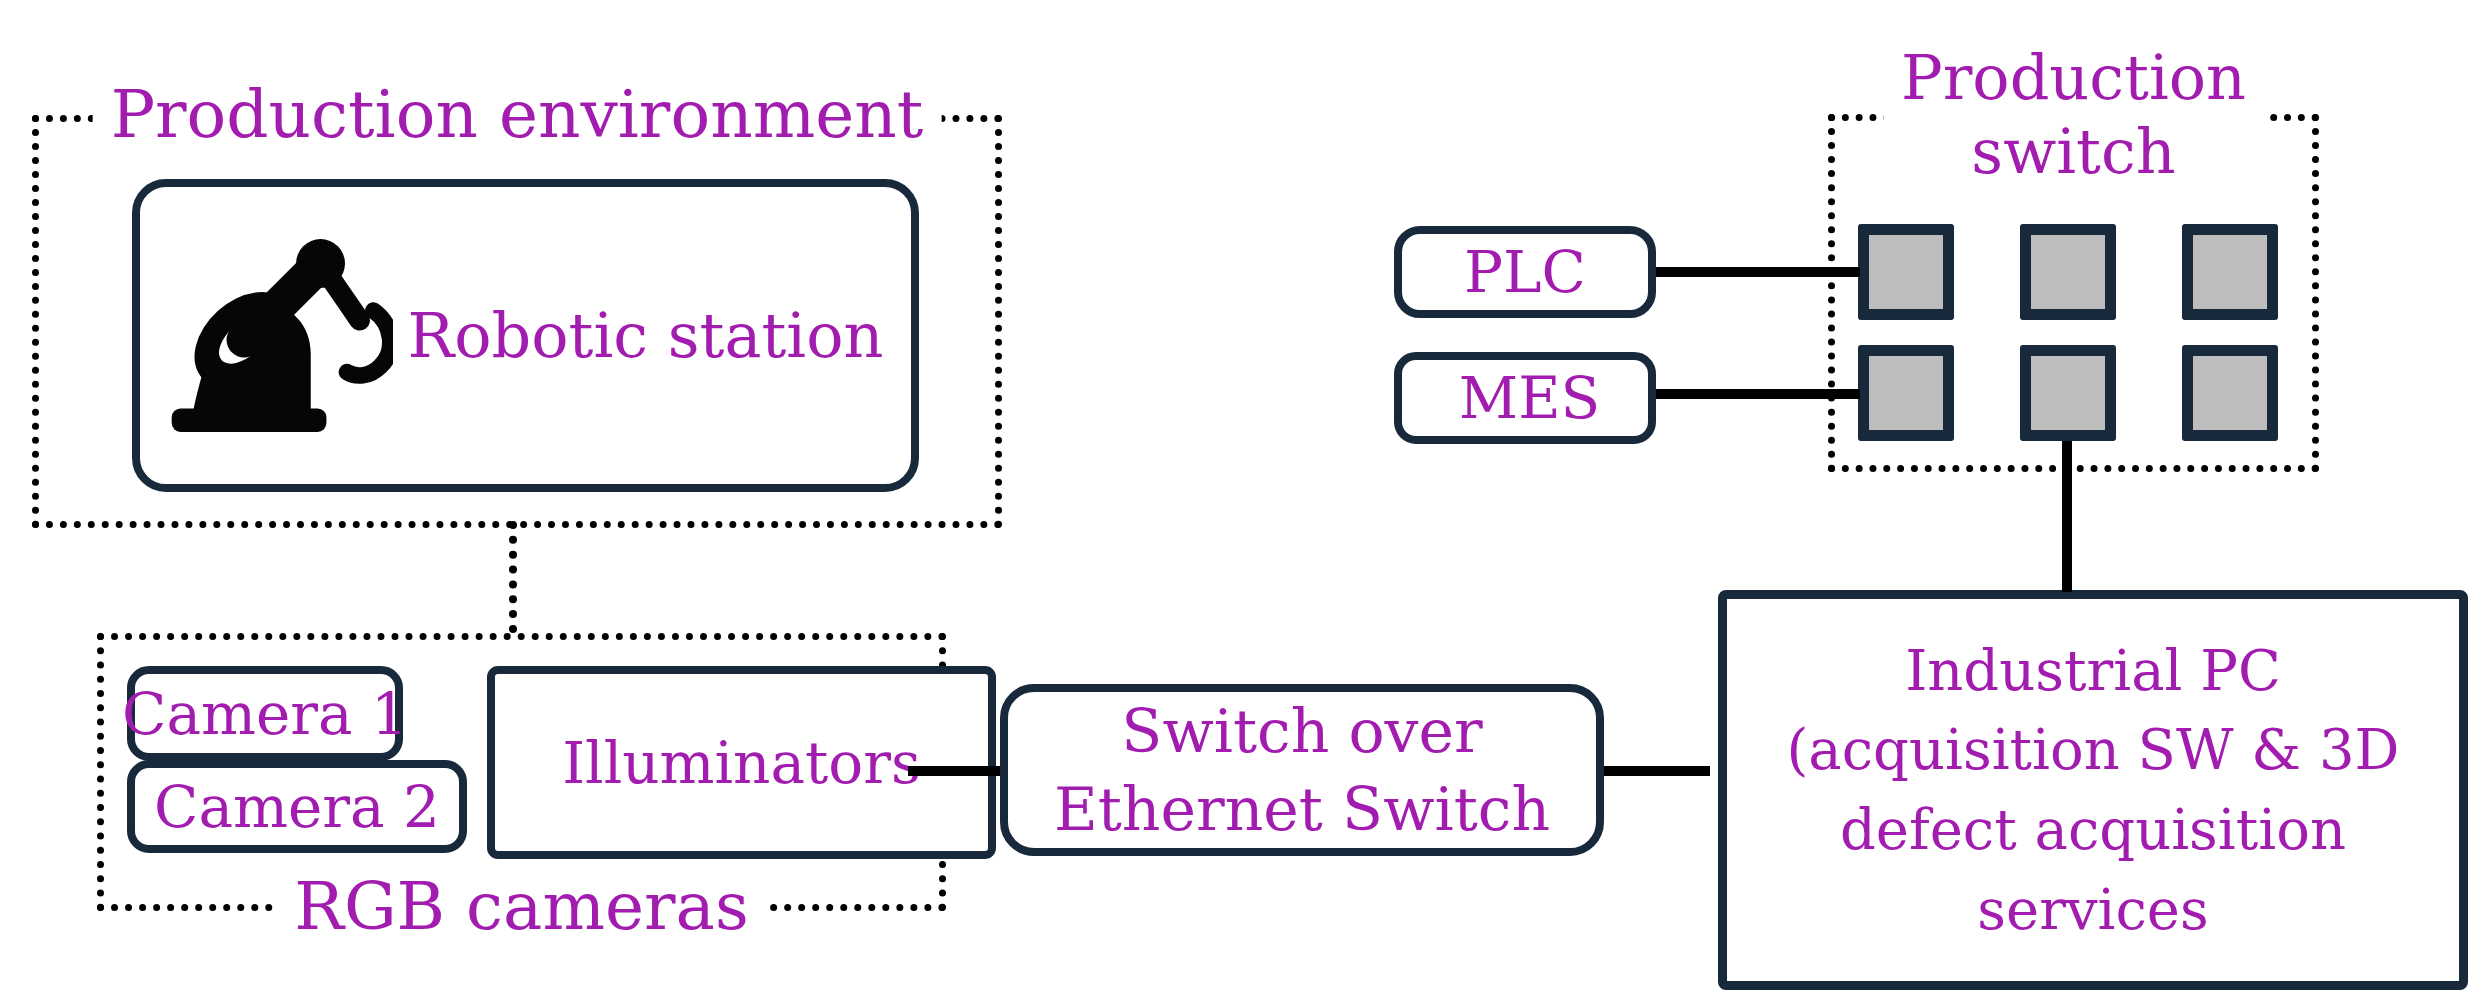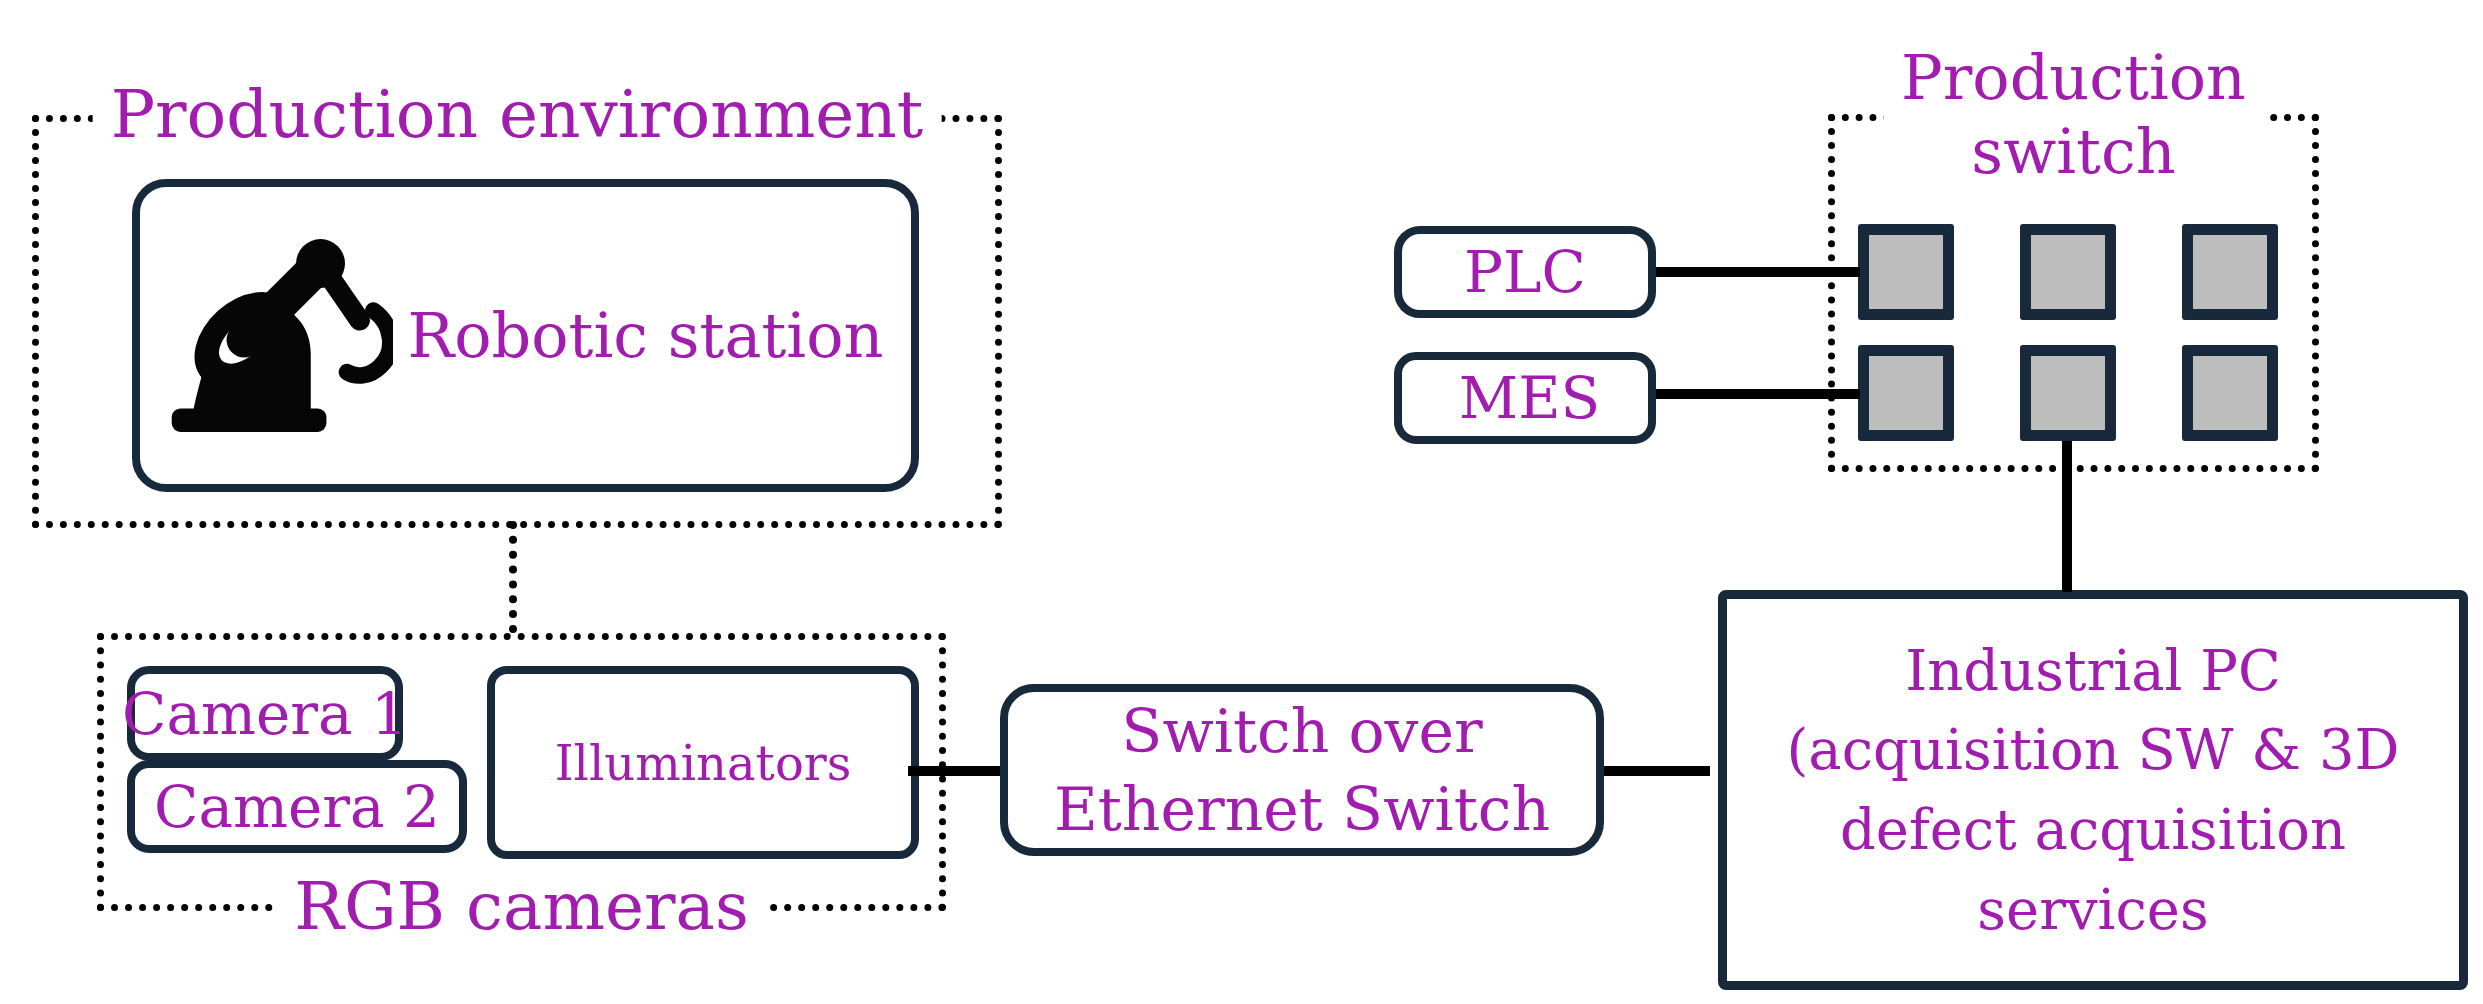--- a/index.html
+++ b/index.html
@@ -82,21 +82,21 @@
     <div class="legend" style="left:50%;transform:translateX(-50%);bottom:-41px;font-size:66px;">RGB cameras</div>
 
     <div class="solid-box" style="left:23px;top:26px;width:276px;height:95px;border-radius:22px;font-size:58px;">
       <span class="lbl">Camera 1</span>
     </div>
 
     <div class="solid-box" style="left:23px;top:120px;width:340px;height:93px;border-radius:22px;font-size:58px;">
       <span class="lbl">Camera 2</span>
     </div>
 
-    <div class="solid-box" style="left:383px;top:26px;width:432px;height:193px;border-radius:20px;font-size:48px;">
+    <div class="solid-box" style="left:383px;top:26px;width:509px;height:193px;border-radius:11px;font-size:58px;">
       <span class="lbl">Illuminators</span>
     </div>
   </div>
 
   <div class="hline" style="left:908px;top:766px;width:96px;"></div>
 
   <div class="solid-box" style="left:1000px;top:684px;width:604px;height:172px;border-radius:34px;font-size:60px;line-height:1.3;">
     <div>
       <div>Switch over</div>
       <div>Ethernet Switch</div>

